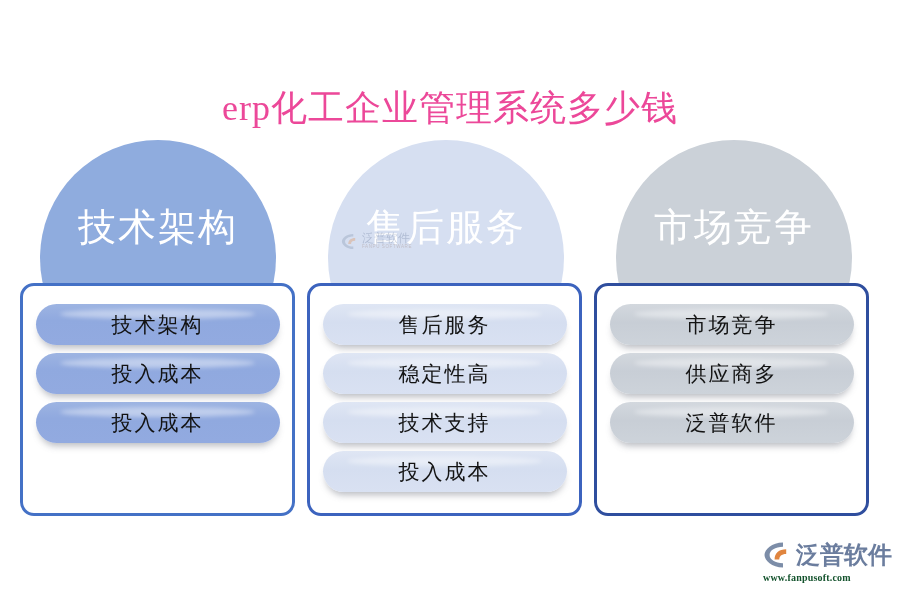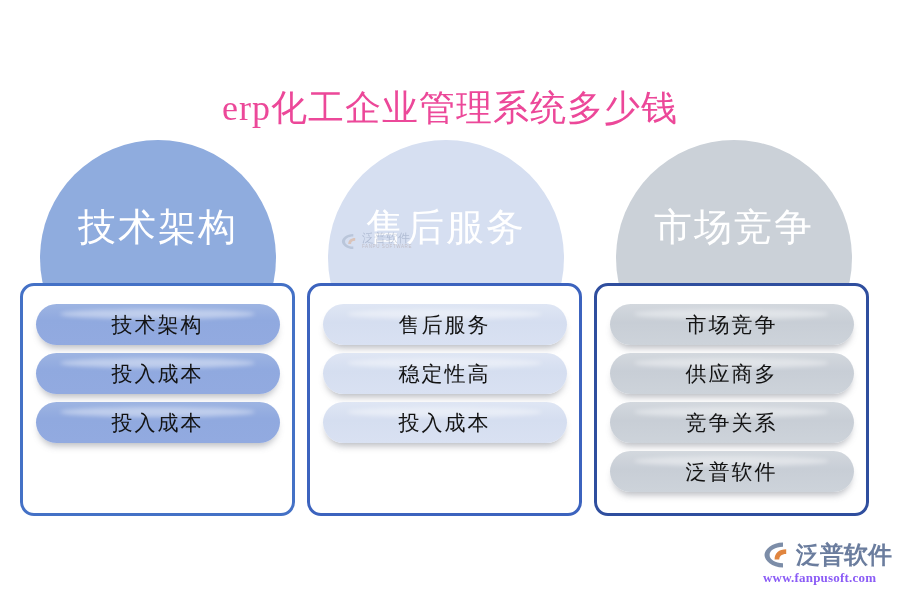--- a/index.html
+++ b/index.html
@@ -197,23 +197,23 @@
     line-height: 28px;
     color: #6B7D9E;
     font-family: "Liberation Sans", sans-serif;
     font-weight: 700;
     letter-spacing: 0px;
     white-space: nowrap;
   }
   .brand-url {
     margin-top: 1px;
     margin-left: 1px;
-    font-size: 13px;
+    font-size: 10px;
     line-height: 14px;
-    color: #8b5cf6;
+    color: #14532d;
     font-family: "Liberation Serif", "DejaVu Serif", serif;
     font-weight: 700;
     letter-spacing: 0.2px;
     white-space: nowrap;
   }
 </style>
 </head>
 <body>
 
 <div class="stage">
@@ -258,33 +258,33 @@
   </div>
 
   <div class="panel" id="panel-2">
     <div class="pill pale">
       <span class="pill-label">售后服务</span>
     </div>
     <div class="pill pale">
       <span class="pill-label">稳定性高</span>
     </div>
     <div class="pill pale">
+      <span class="pill-label">技术支持</span>
+    </div>
+    <div class="pill pale">
       <span class="pill-label">投入成本</span>
     </div>
   </div>
 
   <div class="panel" id="panel-3">
     <div class="pill grey">
       <span class="pill-label">市场竞争</span>
     </div>
     <div class="pill grey">
       <span class="pill-label">供应商多</span>
-    </div>
-    <div class="pill grey">
-      <span class="pill-label">竞争关系</span>
     </div>
     <div class="pill grey">
       <span class="pill-label">泛普软件</span>
     </div>
   </div>
 
   <div class="brand">
     <div class="brand-row">
       <span class="brand-mark">
         <svg viewBox="0 0 30 30" width="30" height="30" aria-hidden="true">

